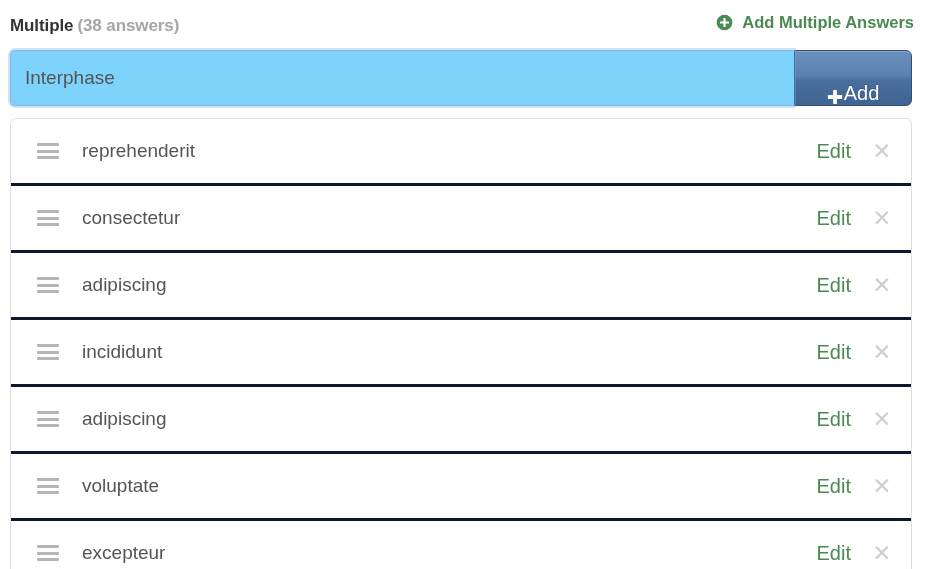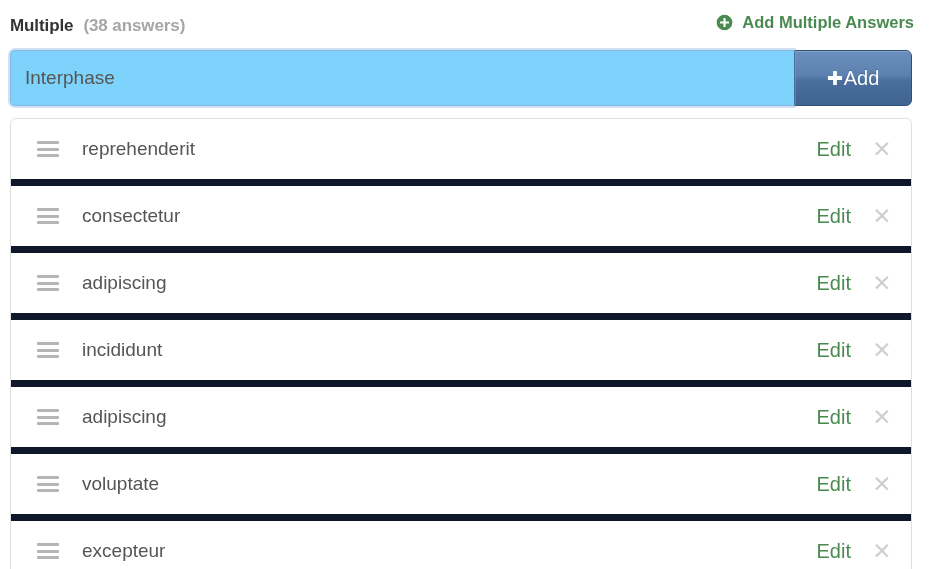--- a/index.html
+++ b/index.html
@@ -35,21 +35,21 @@
     font-size: 17px;
     font-weight: bold;
     letter-spacing: -0.1px;
     white-space: nowrap;
   }
   .header-title {
     color: #333333;
   }
   .header-count {
     color: #a6a6a6;
-    margin-left: 10px;
+    margin-left: 4px;
   }
   .add-multiple {
     display: flex;
     align-items: center;
     gap: 9px;
     color: #4a8a51;
     font-size: 16.5px;
     font-weight: bold;
     text-decoration: none;
     cursor: pointer;
@@ -92,21 +92,21 @@
     box-shadow: 0 0 0 2px rgba(120, 175, 225, 0.35);
   }
   .answer-input::placeholder { color: #b0b0b0; }
 
   .add-button {
     flex: none;
     width: 118px;
     height: 56px;
     box-sizing: border-box;
     display: flex;
-    align-items: center;
+    align-items: flex-end;
     justify-content: center;
     gap: 1px;
     border: 1px solid #2e4f7a;
     border-radius: 0 6px 6px 0;
     background: linear-gradient(to bottom, #6b90bd 0%, #5c81b0 45%, #4a6e9e 55%, #3f648f 100%);
     color: #ffffff;
     font-size: 20px;
     font-family: "Liberation Sans", sans-serif;
     cursor: pointer;
     text-shadow: 0 -1px 0 rgba(0,0,0,0.25);
@@ -128,21 +128,21 @@
     border-bottom: none;
     border-radius: 6px 6px 0 0;
     background: #ffffff;
     overflow: hidden;
   }
   .answer-row {
     display: flex;
     align-items: center;
     height: 67px;
     box-sizing: border-box;
-    border-bottom: 7px solid #0f172a;
+    border-bottom: 3px solid #0f172a;
     padding: 0 18px 0 26px;
     background: #ffffff;
   }
   .drag-handle {
     width: 22px;
     height: 16px;
     flex: none;
     display: flex;
     flex-direction: column;
     justify-content: space-between;

